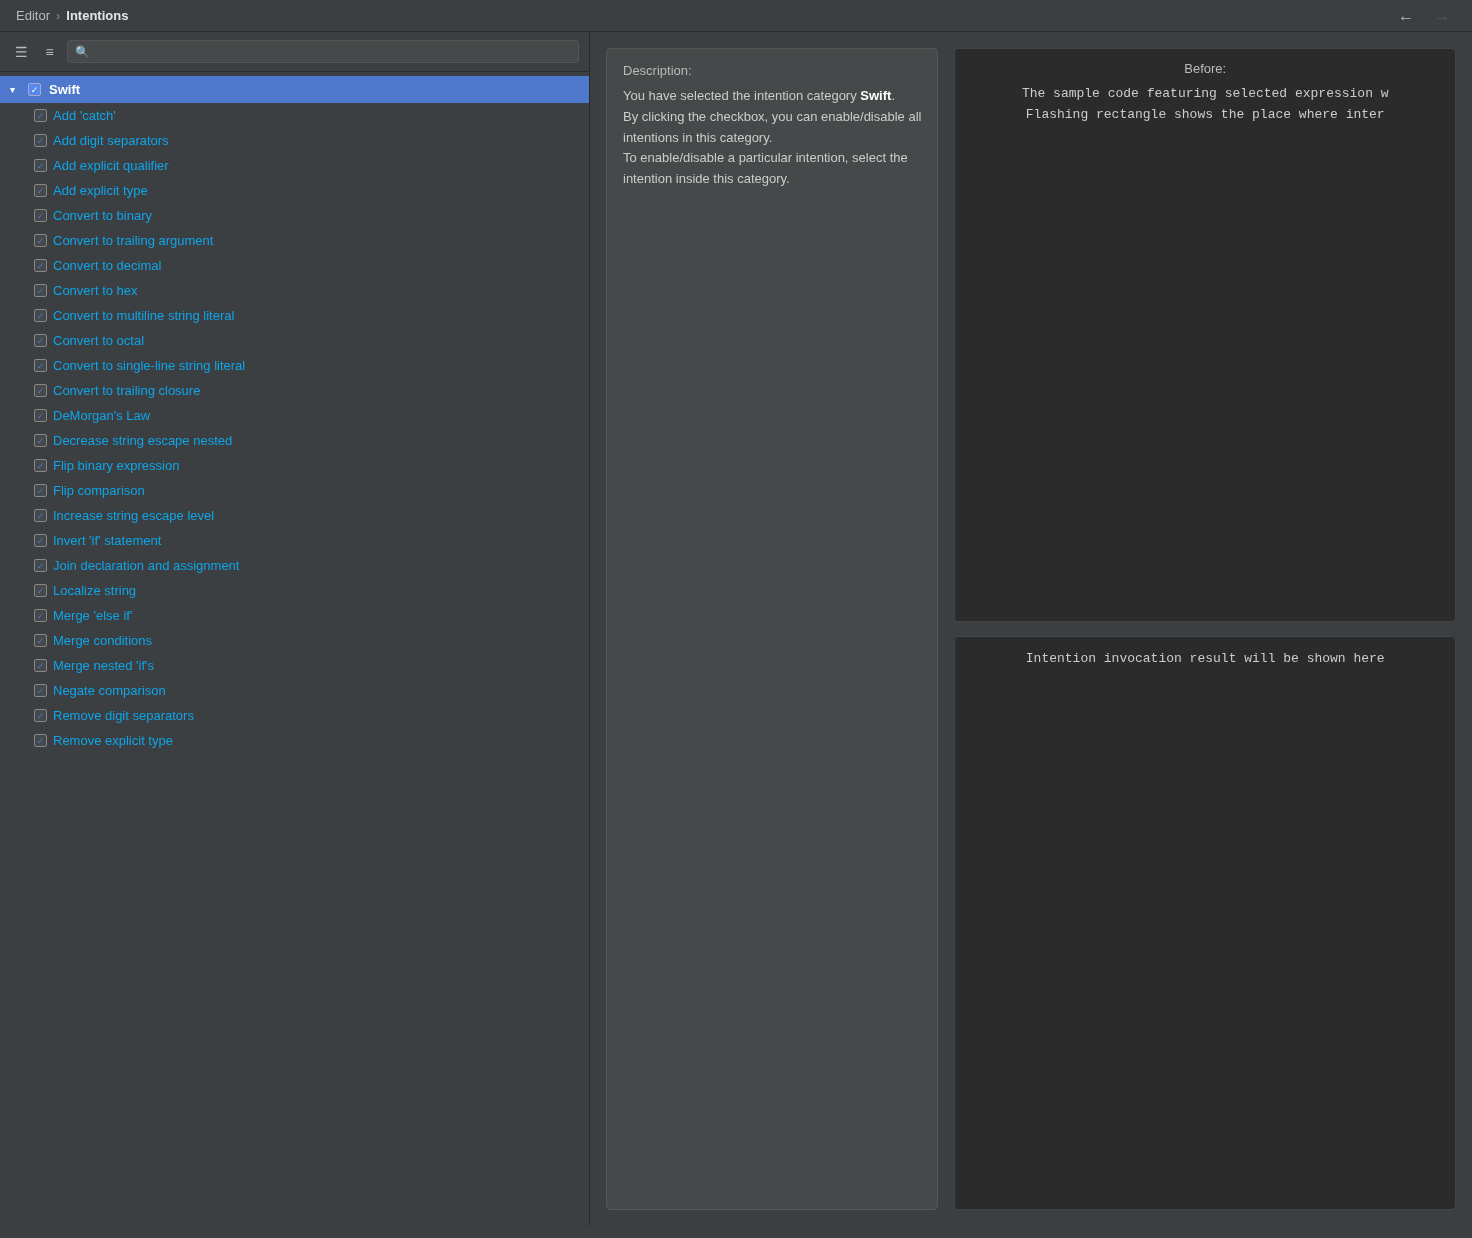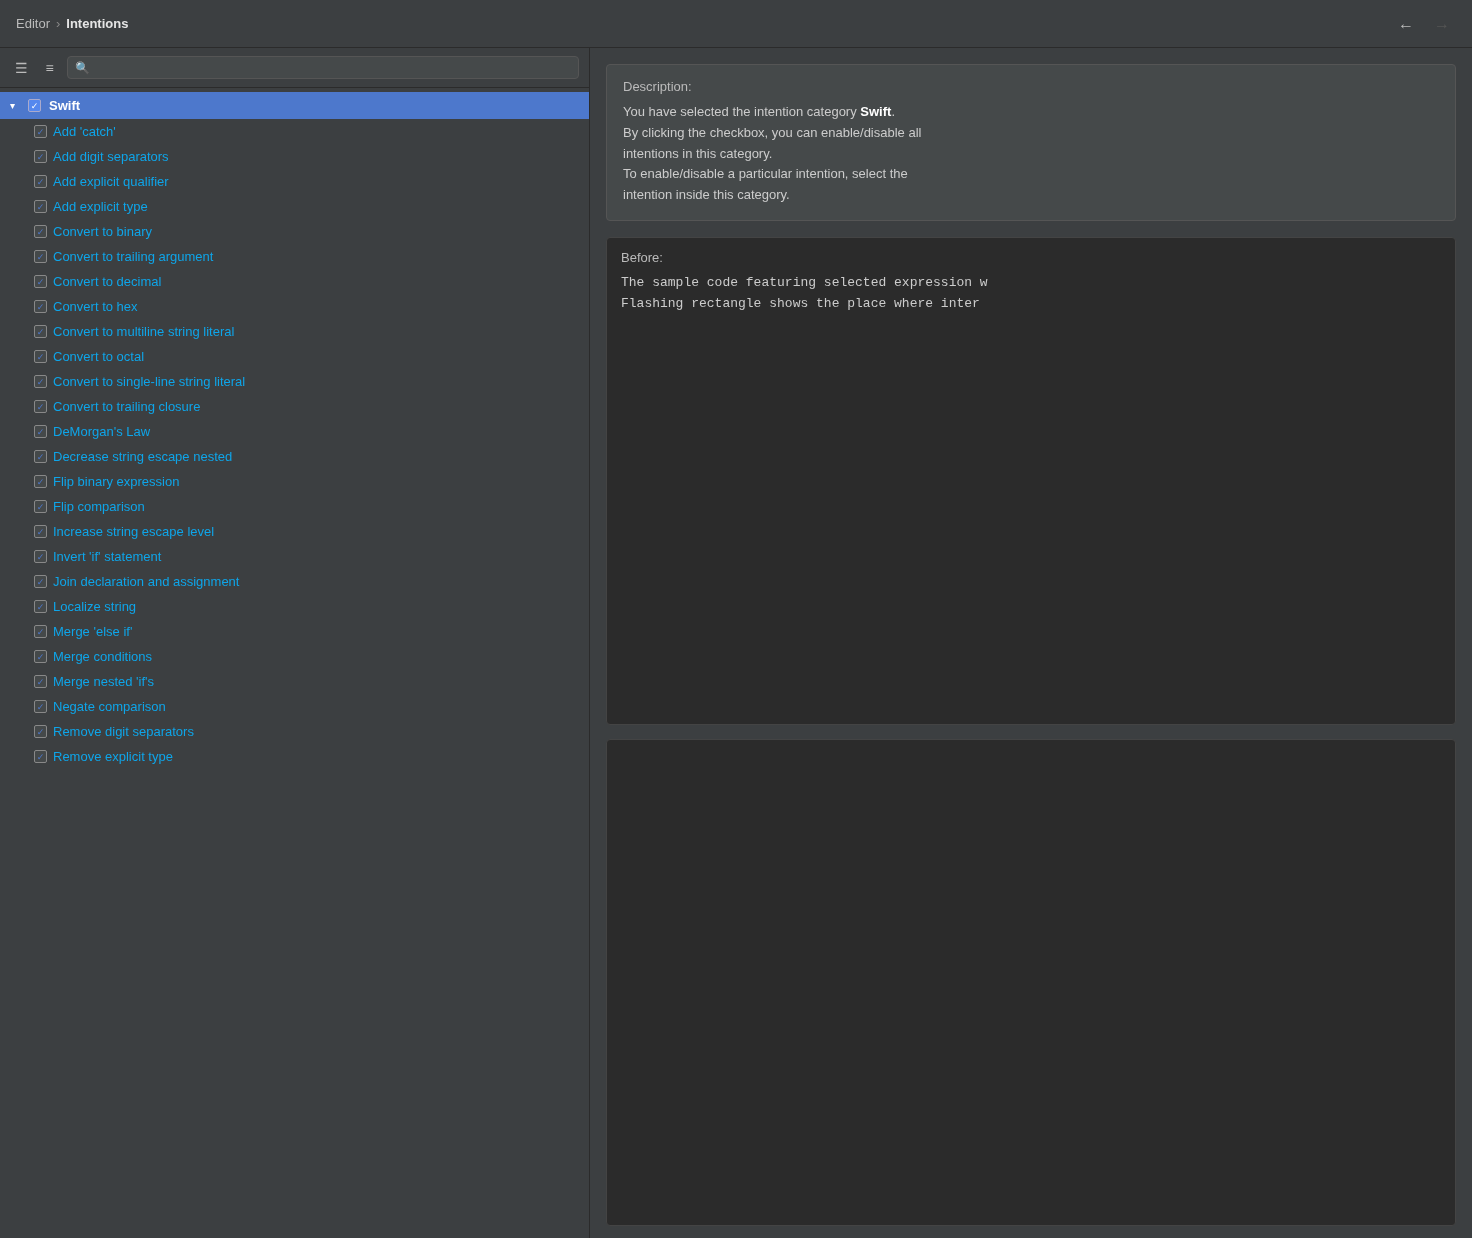--- a/index.html
+++ b/index.html
@@ -13,21 +13,21 @@
     }
 
     
     .top-bar {
       background: #3c3f41;
       display: flex;
       align-items: center;
       justify-content: space-between;
       padding: 4px 16px;
       border-bottom: 1px solid #2b2b2b;
-      height: 48px;
+      height: 32px;
     }
     .top-bar-left {
       display: flex;
       align-items: center;
       gap: 6px;
       color: #bbbbbb;
       font-size: 13px;
     }
     .breadcrumb-sep {
       color: #888;
@@ -175,21 +175,21 @@
     }
     .item-row .item-label {
       color: #0ea5e9;
     }
 
     
     .right-panel {
       flex: 1;
       background: #3c3f41;
       display: flex;
-      flex-direction: column;
+      flex-direction: row;
       padding: 16px;
       gap: 16px;
       overflow: hidden;
     }
 
     
     .desc-section {
       background: #45494a;
       border: 1px solid #555;
       border-radius: 4px;
@@ -234,20 +234,21 @@
       overflow: hidden;
       text-overflow: ellipsis;
     }
 
     .sections-row {
       display: flex;
       flex-direction: column;
       gap: 14px;
       flex: 1;
       overflow: hidden;
+      text-align: center;
     }
   </style>
 </head>
 <body>
 
 <div class="top-bar">
   <div class="top-bar-left">
     <span>Editor</span>
     <span class="breadcrumb-sep">›</span>
     <span class="breadcrumb-current">Intentions</span>
@@ -401,18 +402,19 @@
 
     <div class="sections-row">
 
       <div class="code-section">
         <div class="code-section-title">Before:</div>
         <div class="code-body"><span>The sample code featuring selected expression w</span>
 <span>Flashing rectangle shows the place where inter</span></div>
       </div>
 
       <div class="code-section">
+        <div class="code-body">Intention invocation result will be shown here</div>
       </div>
 
     </div>
   </div>
 
 </div>
 
 </body></html>

